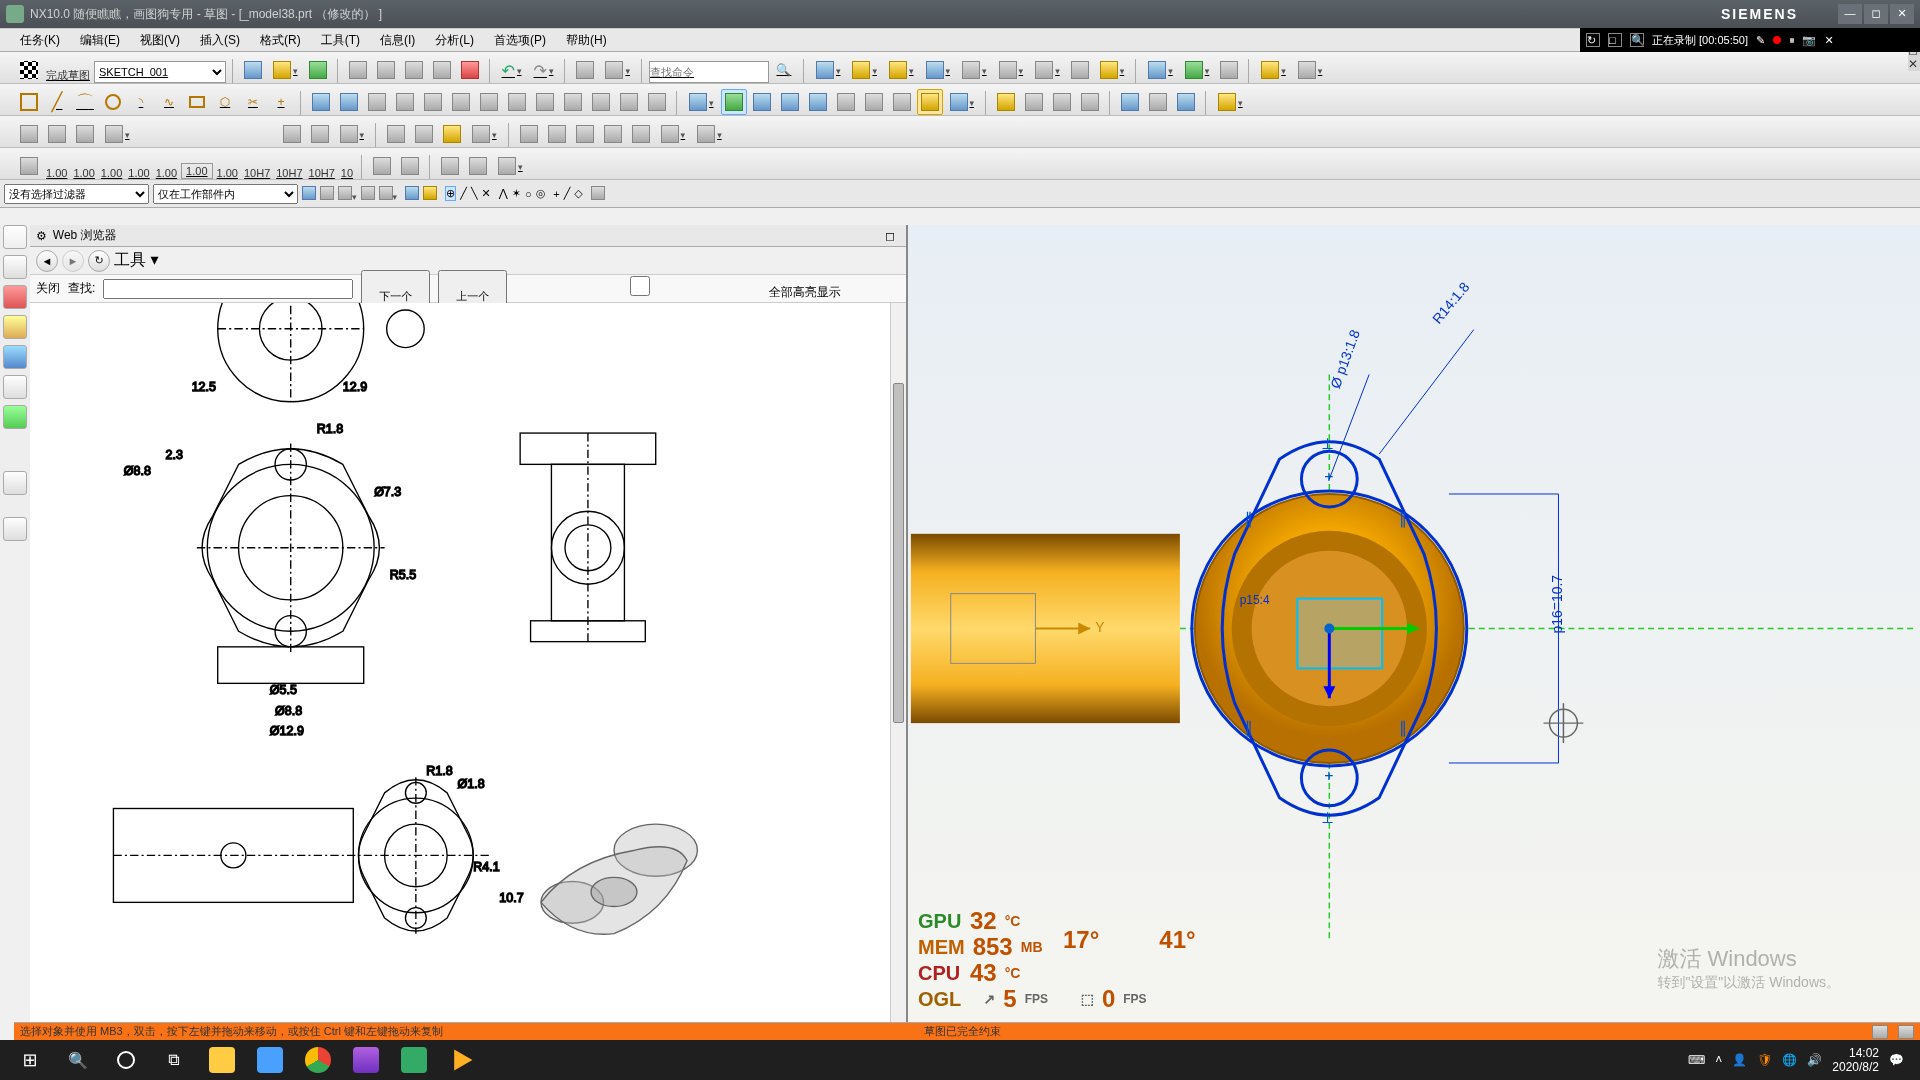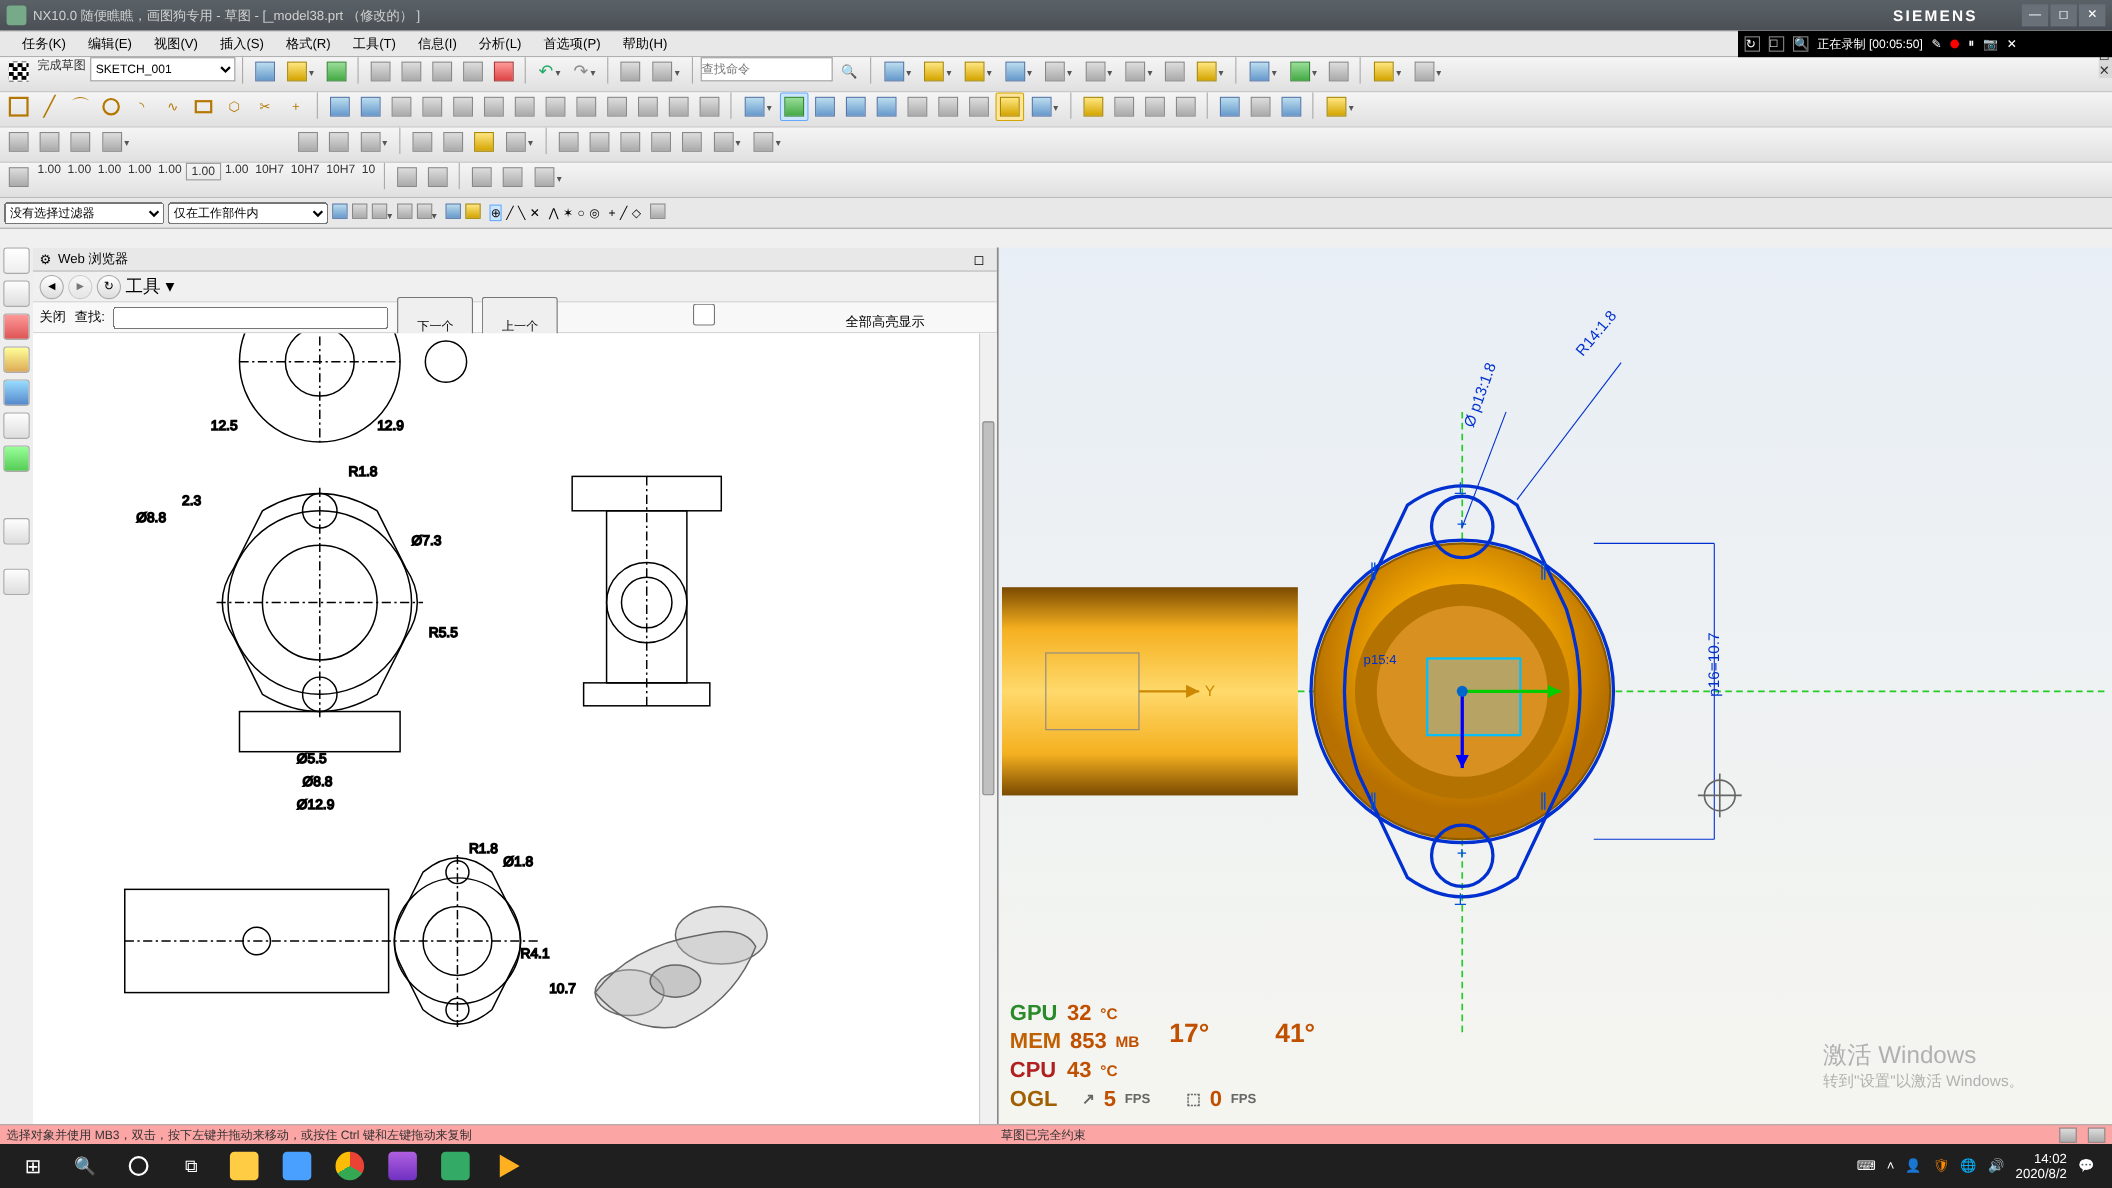--- a/index.html
+++ b/index.html
@@ -16,21 +16,21 @@
 
 .menubar { height: 24px; background: #e8e8e8; border-top: 1px solid #ccc; border-bottom: 1px solid #aaa; display: flex; align-items: stretch; font-size: 12px; }
 .menubar .menu-item { padding: 0 10px; display: flex; align-items: center; cursor: pointer; }
 
 
 .top-strip { position: absolute; top: 28px; right: 0; height: 24px; width: 340px; background: #000; display: flex; align-items: center; color: #fff; font-size: 11px; gap: 8px; padding: 0 6px; z-index: 5; }
 .top-strip .rec-dot { width: 8px; height: 8px; background: #f00; border-radius: 50%; }
 .top-strip .ico { width: 14px; height: 14px; border: 1px solid #888; }
 
 
-.toolbar-row { height: 32px; background: linear-gradient(#f5f5f5, #e0e0e0); border-bottom: 1px solid #bbb; display: flex; align-items: flex-start; gap: 2px; padding: 0 4px; font-size: 12px; }
+.toolbar-row { height: 32px; background: linear-gradient(#f5f5f5, #e0e0e0); border-bottom: 1px solid #bbb; display: flex; align-items: flex-end; gap: 2px; padding: 0 16px; font-size: 12px; text-decoration: underline; }
 .toolbar-row .tb-btn { width: 26px; height: 26px; border: 1px solid transparent; display: flex; align-items: center; justify-content: center; cursor: pointer; border-radius: 2px; }
 .toolbar-row .sep { width: 2px; height: 24px; border-left: 1px solid #aaa; margin: 0 4px; }
 .toolbar-row select, .toolbar-row input { height: 22px; font-size: 11px; border: 1px solid #999; background: #fff; }
 .toolbar-row .dropdown-btn { height: 26px; padding: 0 4px; border: 1px solid transparent; display: flex; align-items: center; gap: 2px; cursor: pointer; }
 .toolbar-row .lbl { font-size: 11px; color: #333; padding: 0 2px; }
 .tb-icon { width: 18px; height: 18px; display: inline-block; }
 .yellow { background: linear-gradient(#ffe680, #d4a500); border: 1px solid #a88800; }
 .grey   { background: linear-gradient(#ddd, #aaa); border: 1px solid #888; }
 .blue   { background: linear-gradient(#bde, #69c); border: 1px solid #57a; }
 .red    { background: linear-gradient(#f99, #d44); border: 1px solid #a33; }
@@ -64,29 +64,29 @@
 
 
 .viewport { flex: 1; background: linear-gradient(#e8eef5, #f5f5f0); position: relative; overflow: hidden; }
 .viewport svg { position: absolute; inset: 0; width: 100%; height: 100%; }
 
 
 .hw-mon { position: absolute; left: 10px; bottom: 10px; font-family: monospace; font-size: 20px; font-weight: bold; line-height: 26px; }
 .hw-mon .row { display: flex; gap: 8px; align-items: center; }
 .hw-lbl { min-width: 44px; }
 .hw-gpu { color: #2a8a2a; } .hw-mem { color: #c06000; } .hw-cpu { color: #b02020; } .hw-ogl { color: #a06000; }
-.hw-val { color: #c05000; font-size: 20px; }
+.hw-val { color: #c05000; font-size: 24px; }
 .hw-extra { position: absolute; left: 155px; bottom: 68px; font-family: monospace; font-size: 24px; font-weight: bold; color: #c05000; display:flex; gap:60px;}
 
 
 .watermark { position: absolute; right: 80px; bottom: 30px; color: rgba(120,120,120,0.55); font-size: 22px; text-align: left; }
 .watermark .small { font-size: 14px; }
 
 
-.statusbar { position: absolute; bottom: 40px; left: 0; right: 0; height: 18px; background: #fca5a5; border-top: 1px solid #aaa; font-size: 11px; display: flex; align-items: center; padding: 0 6px; color: #333; }
+.statusbar { position: absolute; bottom: 40px; left: 14px; right: 0; height: 18px; background: #f97316; border-top: 1px solid #aaa; font-size: 11px; display: flex; align-items: center; padding: 0 6px; color: #333; }
 .statusbar .sb-right { margin-left: auto; display: flex; gap: 10px; }
 
 
 .taskbar { position: absolute; bottom: 0; left: 0; right: 0; height: 40px; background: #1f1f1f; display: flex; align-items: center; padding: 0 6px; }
 .taskbar .tb-item { width: 48px; height: 40px; display: flex; align-items: center; justify-content: center; cursor: pointer; }
 .taskbar .tb-glyph { width: 26px; height: 26px; border-radius: 4px; }
 .tray { margin-left: auto; display: flex; align-items: center; gap: 10px; color: #fff; font-size: 12px; padding-right: 10px; }
 .tray .clock { text-align: right; line-height: 14px; }
 
 .chev::after { content: "▾"; font-size: 9px; color: #555; }

